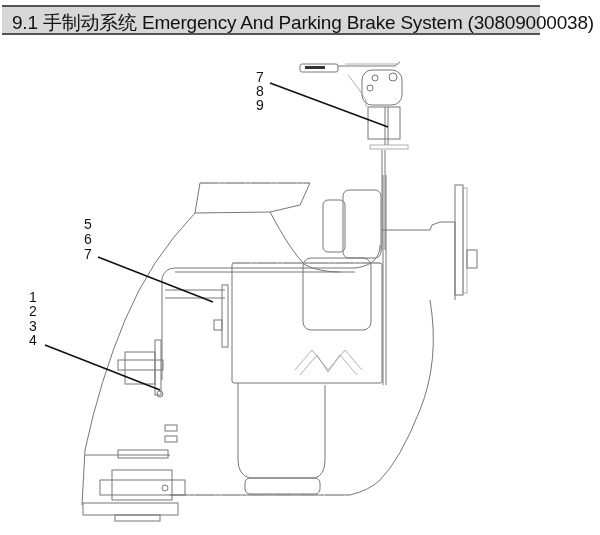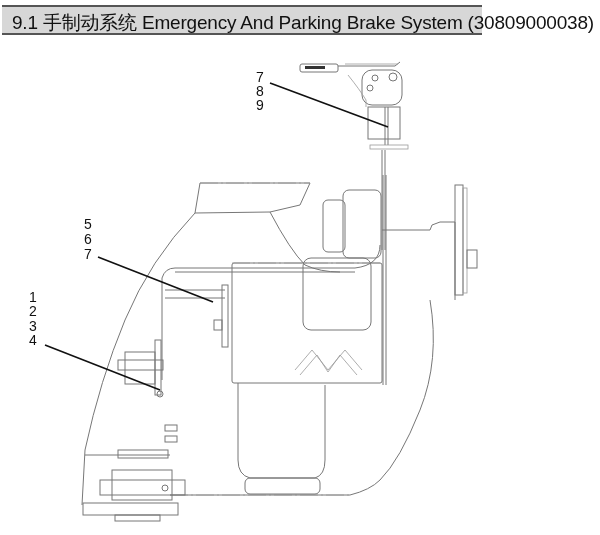--- a/index.html
+++ b/index.html
@@ -1,18 +1,18 @@
 <!DOCTYPE html>
 <html><head>
 <meta charset="utf-8">
 <style>
   html, body { margin:0; padding:0; background:#ffffff; }
   body { width:600px; height:535px; position:relative; overflow:hidden; font-family:"Liberation Sans", sans-serif; }
   .header {
-    position:absolute; left:2px; top:5px; width:480px; height:30px;
+    position:absolute; left:2px; top:5px; width:538px; height:30px;
     background:#d7d7d7; border-top:2px solid #555; border-bottom:2px solid #555;
     box-sizing:border-box;
   }
   .header-title {
     position:absolute; left:10px; top:3px; font-size:19px; color:#111; white-space:nowrap;
     letter-spacing:-0.2px;
   }
   .drawing { position:absolute; left:0; top:40px; width:600px; height:495px; }
   .callout { font-family:"Liberation Sans", sans-serif; font-size:14px; fill:#111; }
   .ln { stroke:#777; stroke-width:1; fill:none; }

